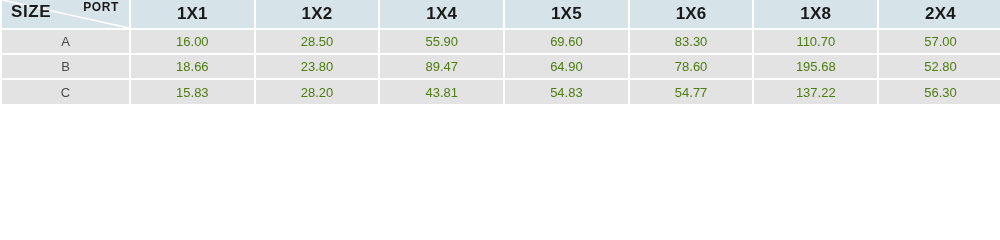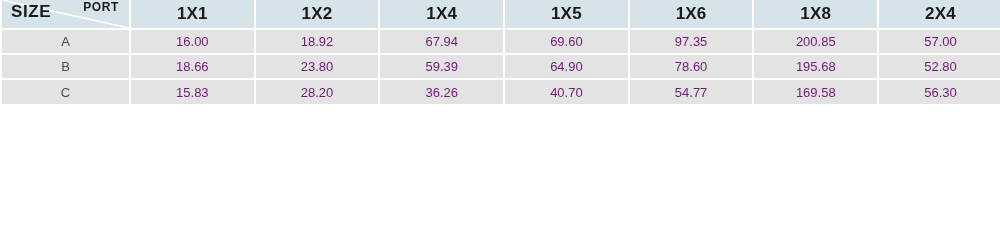--- a/index.html
+++ b/index.html
@@ -96,21 +96,21 @@
   tbody tr { height: 25px; }
 
   td {
     background: #e3e3e3;
     border-right: 2px solid #ffffff;
     border-bottom: 2px solid #ffffff;
     padding: 0;
     margin: 0;
     text-align: center;
     vertical-align: middle;
-    color: #701a75;
+    color: #4d7c0f;
     font-size: 13px;
     font-weight: normal;
   }
   td:last-child { border-right: none; }
   tbody tr:last-child td { border-bottom: none; }
 
   td.rowhead {
     width: 127px;
     color: #4a4a4a;
   }
@@ -138,42 +138,42 @@
         <th class="colhead">1X5</th>
         <th class="colhead">1X6</th>
         <th class="colhead">1X8</th>
         <th class="colhead">2X4</th>
       </tr>
     </thead>
     <tbody>
       <tr>
         <td class="rowhead">A</td>
         <td class="value">16.00</td>
-        <td class="value">18.92</td>
-        <td class="value">67.94</td>
+        <td class="value">28.50</td>
+        <td class="value">55.90</td>
         <td class="value">69.60</td>
-        <td class="value">97.35</td>
-        <td class="value">200.85</td>
+        <td class="value">83.30</td>
+        <td class="value">110.70</td>
         <td class="value">57.00</td>
       </tr>
       <tr>
         <td class="rowhead">B</td>
         <td class="value">18.66</td>
         <td class="value">23.80</td>
-        <td class="value">59.39</td>
+        <td class="value">89.47</td>
         <td class="value">64.90</td>
         <td class="value">78.60</td>
         <td class="value">195.68</td>
         <td class="value">52.80</td>
       </tr>
       <tr>
         <td class="rowhead">C</td>
         <td class="value">15.83</td>
         <td class="value">28.20</td>
-        <td class="value">36.26</td>
-        <td class="value">40.70</td>
+        <td class="value">43.81</td>
+        <td class="value">54.83</td>
         <td class="value">54.77</td>
-        <td class="value">169.58</td>
+        <td class="value">137.22</td>
         <td class="value">56.30</td>
       </tr>
     </tbody>
   </table>
 </div>
 
 </body></html>

